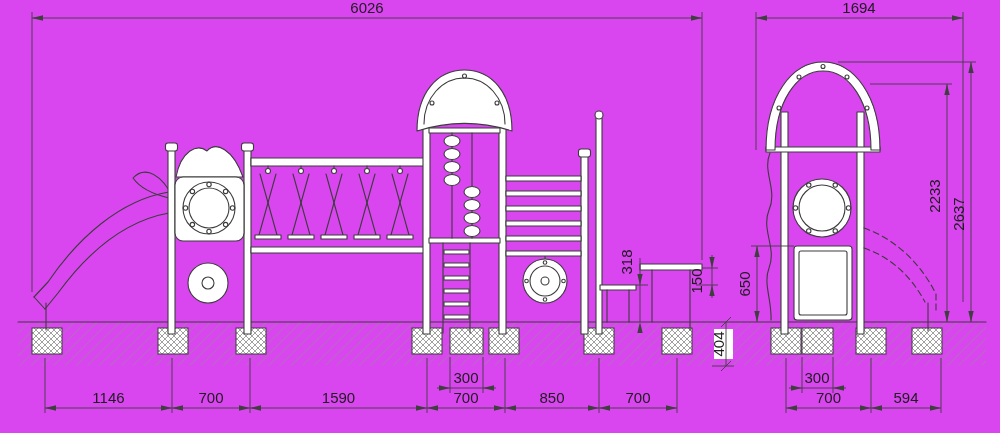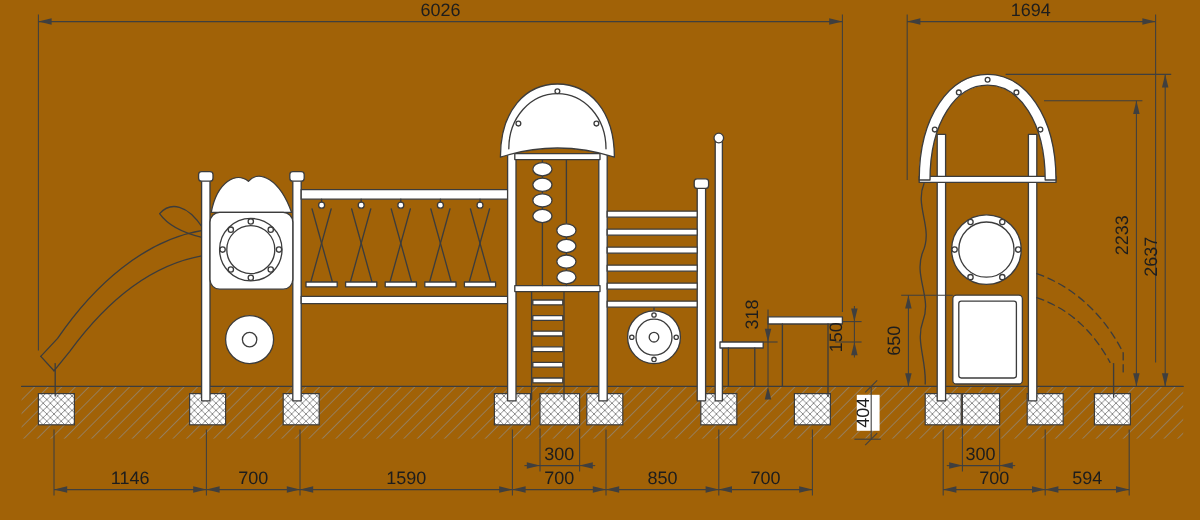--- a/index.html
+++ b/index.html
@@ -1,16 +1,16 @@
 <!DOCTYPE html>
 <html><head>
 <meta charset="utf-8">
 <style>
   html,body{margin:0;padding:0;background:#ffffff}
-  .sheet{width:1000px;height:433px;background:#a16207;position:relative;overflow:hidden;
+  .sheet{width:1000px;height:433px;background:#d946ef;position:relative;overflow:hidden;
          font-family:"Liberation Sans",sans-serif}
   .o{fill:none;stroke:#3c3c3c;stroke-width:1.1;stroke-linejoin:round;stroke-linecap:round}
   .of{fill:#ffffff;stroke:#3c3c3c;stroke-width:1.1;stroke-linejoin:round}
   .dash{stroke-dasharray:6 4}
   .dim-line{stroke:#3f3f3f;stroke-width:0.9;fill:none}
   .dim-arrow{fill:#3f3f3f;stroke:none}
   text.dim{font-family:"Liberation Sans",sans-serif;font-size:15px;fill:#1d1d1d}
 </style>
 </head>
 <body>

